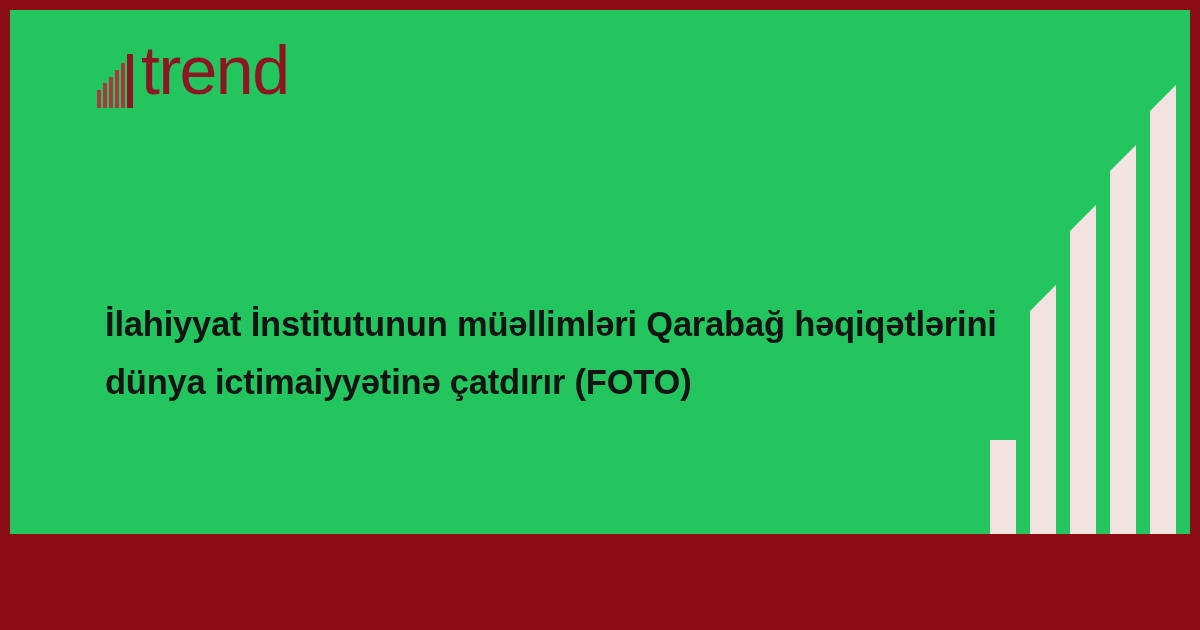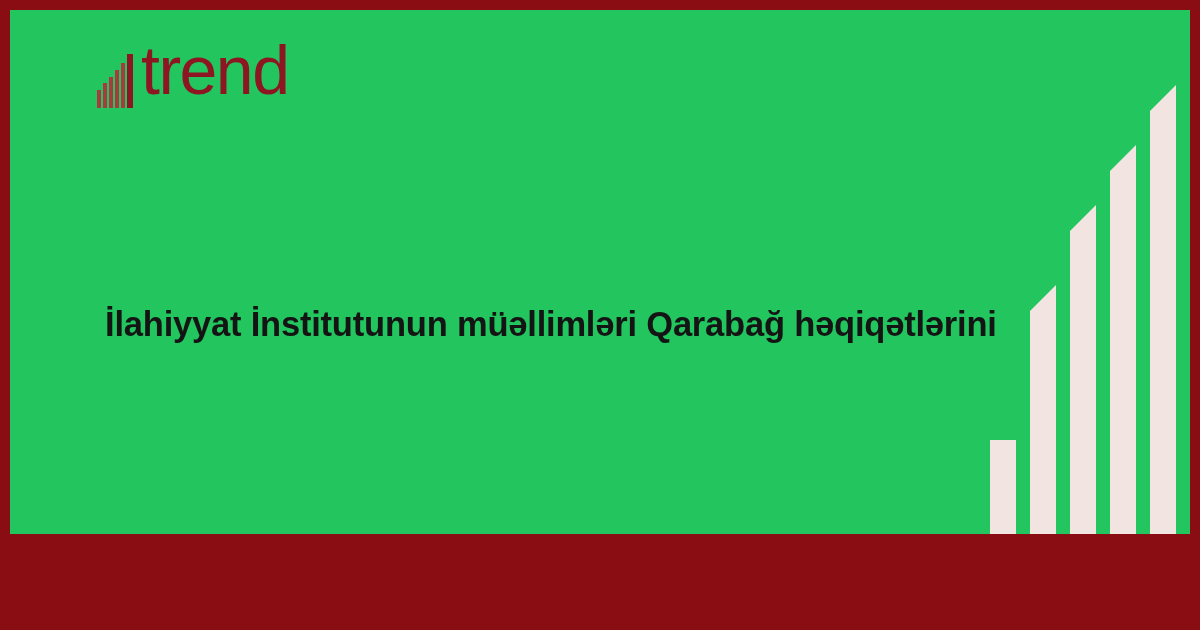--- a/index.html
+++ b/index.html
@@ -127,16 +127,17 @@
             <rect x="24" y="9" width="4" height="45"></rect>
             <rect x="30" y="0" width="6" height="54" fill="#8E1522"></rect>
           </g>
         </svg>
       </span>
       <span id="logo-wordmark">trend</span>
     </div>
 
     <h1 id="headline">
       <span class="hl-line">İlahiyyat İnstitutunun müəllimləri Qarabağ həqiqətlərini</span>
+      <span class="hl-line">dünya ictimaiyyətinə çatdırır (FOTO)</span>
     </h1>
 
   </div>
 </div>
 
 </body></html>

